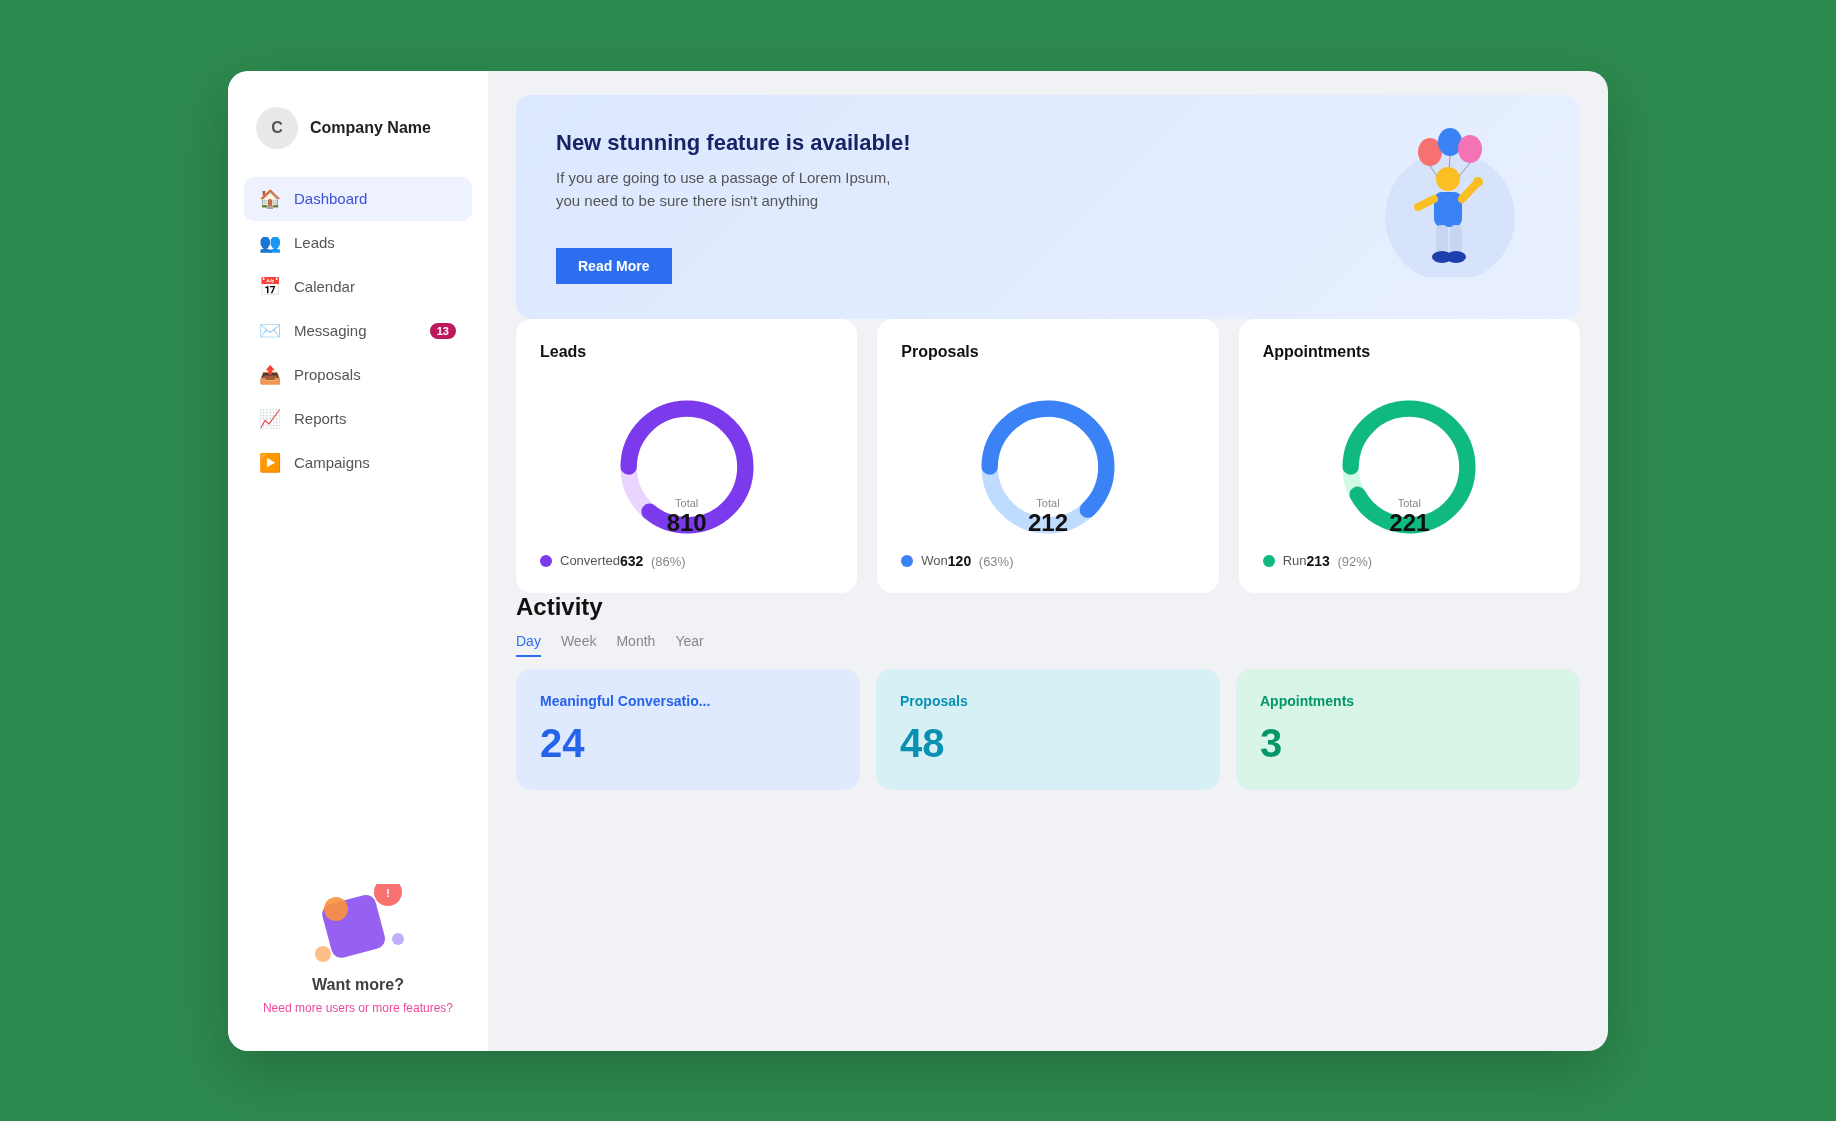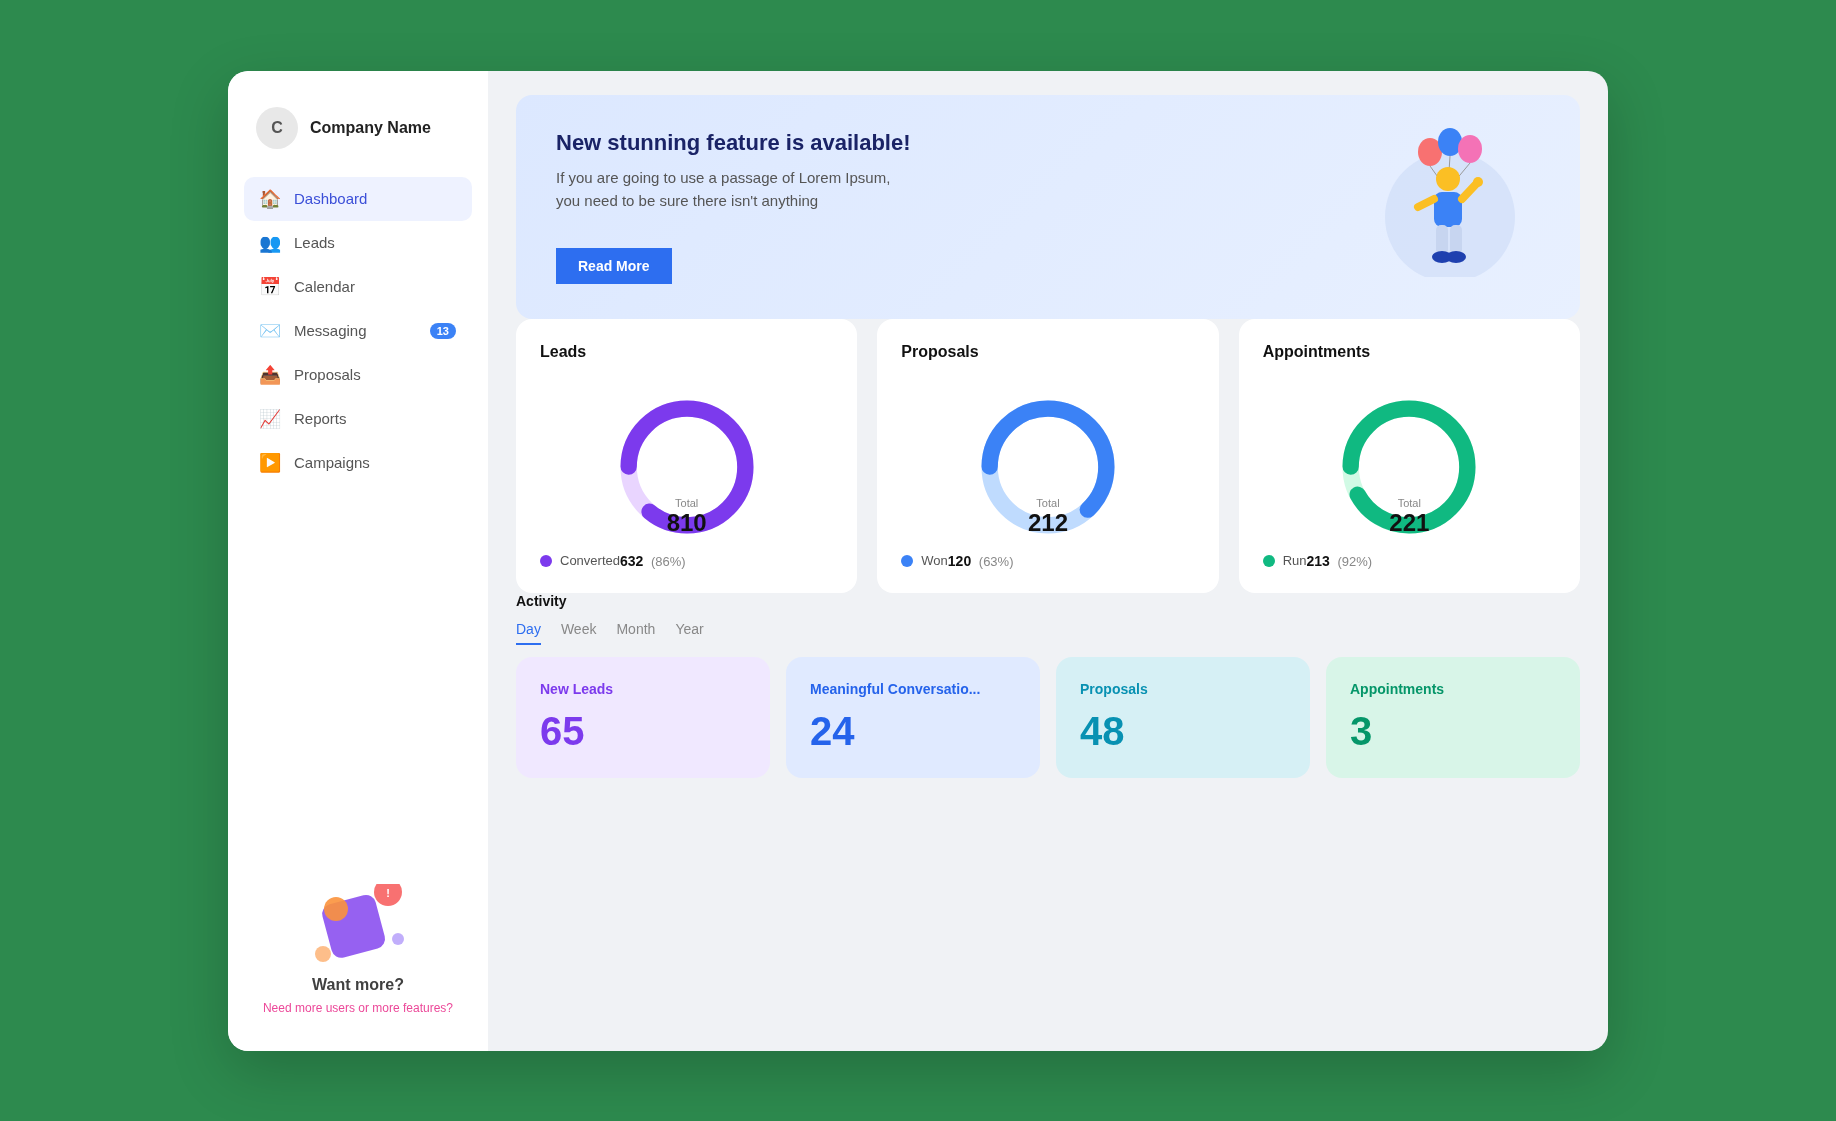--- a/index.html
+++ b/index.html
@@ -77,21 +77,21 @@
       width: 22px;
       height: 22px;
       display: flex;
       align-items: center;
       justify-content: center;
       font-size: 18px;
       color: #777;
     }
     .nav-badge {
       margin-left: auto;
-      background: #3b82f6;
+      background: #be185d;
       color: #fff;
       font-size: 11px;
       font-weight: 700;
       padding: 2px 7px;
       border-radius: 20px;
     }
     .sidebar-bottom {
       margin-top: auto;
       display: flex;
       flex-direction: column;
@@ -237,21 +237,21 @@
     }
     .legend-pct {
       font-size: 13px;
       color: #888;
       margin-left: 4px;
       font-weight: 400;
     }
     
     .activity-section { display: flex; flex-direction: column; gap: 12px; }
     .activity-title {
-      font-size: 14px;
+      font-size: 24px;
       font-weight: 700;
       color: #111;
     }
     .activity-tabs {
       display: flex;
       gap: 20px;
     }
     .activity-tab {
       font-size: 14px;
       font-weight: 500;
@@ -475,24 +475,20 @@
 
     <div class="activity-section">
       <div class="activity-title">Activity</div>
       <div class="activity-tabs" id="activity-tabs">
           <div class="activity-tab active">Day</div>
           <div class="activity-tab">Week</div>
           <div class="activity-tab">Month</div>
           <div class="activity-tab">Year</div>
         </div>
       <div class="activity-cards" id="activity-cards">
-          <div class="activity-card purple">
-      <div class="activity-card-label">New Leads</div>
-      <div class="activity-card-value">65</div>
-    </div>
           <div class="activity-card blue">
       <div class="activity-card-label">Meaningful Conversatio...</div>
       <div class="activity-card-value">24</div>
     </div>
           <div class="activity-card teal">
       <div class="activity-card-label">Proposals</div>
       <div class="activity-card-value">48</div>
     </div>
           <div class="activity-card green">
       <div class="activity-card-label">Appointments</div>

